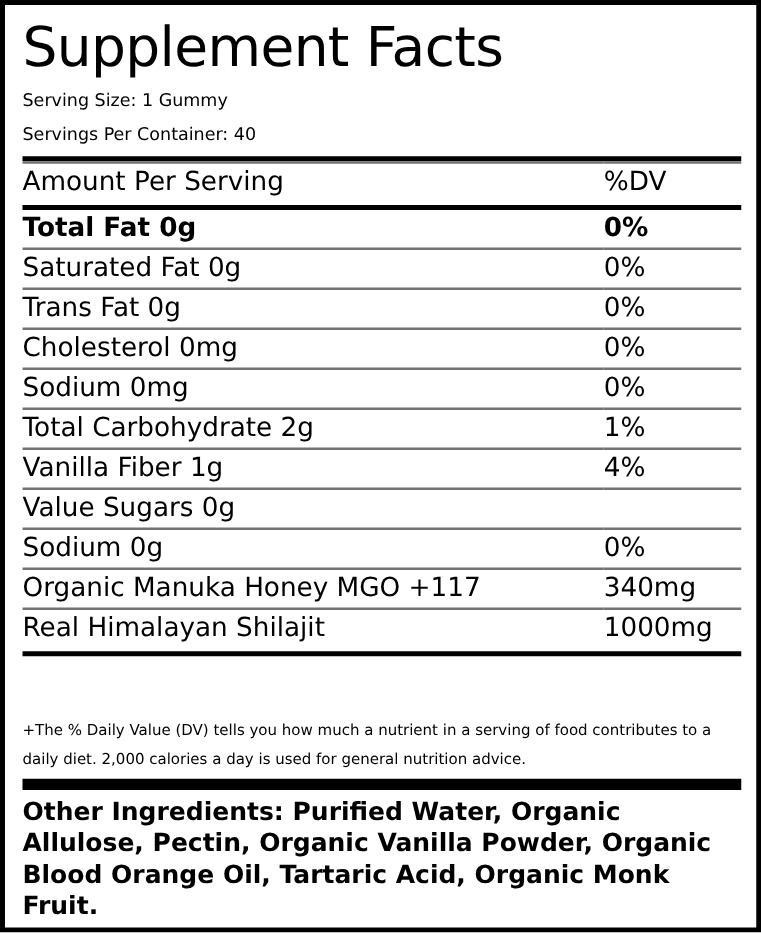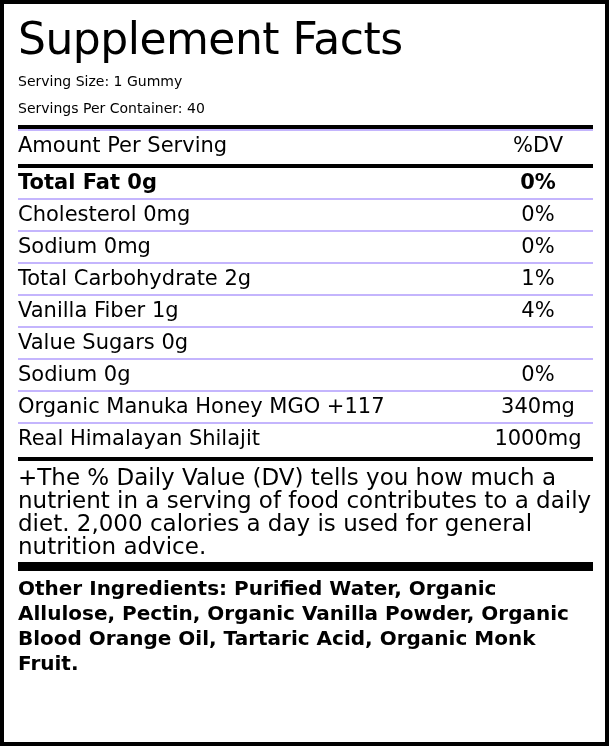--- a/index.html
+++ b/index.html
@@ -54,48 +54,49 @@
   table.nutrition {
     width: 100%;
     border-collapse: collapse;
     table-layout: fixed;
   }
   table.nutrition td {
     font-size: 21px;
     line-height: 25px;
     padding: 2px 0 3px 0;
     vertical-align: baseline;
-    border-top: 2px solid #c4b5fd;
+    border-top: 2px solid #737373;
   }
   table.nutrition tr.no-top td {
     border-top: none;
     font-weight: bold;
   }
   td.name {
     text-align: left;
     white-space: nowrap;
   }
   td.value {
-    text-align: center;
+    text-align: left;
     white-space: nowrap;
     width: 110px;
   }
   .indent1 { padding-left: 28px; }
   .indent2 { padding-left: 52px; }
 
   .header-row td {
     border-top: none;
     font-size: 22px;
     padding-bottom: 4px;
   }
 
   .footnote {
-    font-size: 23px;
+    font-size: 12px;
     line-height: 23px;
     padding-top: 5px;
+    margin-top: 43px;
   }
 
   .other-ing {
     font-size: 20px;
     line-height: 25px;
     font-weight: bold;
     padding-top: 3px;
   }
 </style>
 </head>
@@ -118,20 +119,28 @@
       </tr>
     </tbody>
   </table>
 
   <div class="rule-med"></div>
 
   <table class="nutrition">
     <tbody>
       <tr class="no-top">
         <td class="name">Total Fat 0g</td>
+        <td class="value">0%</td>
+      </tr>
+      <tr>
+        <td class="name indent1">Saturated Fat 0g</td>
+        <td class="value">0%</td>
+      </tr>
+      <tr>
+        <td class="name indent1">Trans Fat 0g</td>
         <td class="value">0%</td>
       </tr>
       <tr>
         <td class="name">Cholesterol 0mg</td>
         <td class="value">0%</td>
       </tr>
       <tr>
         <td class="name">Sodium 0mg</td>
         <td class="value">0%</td>
       </tr>

